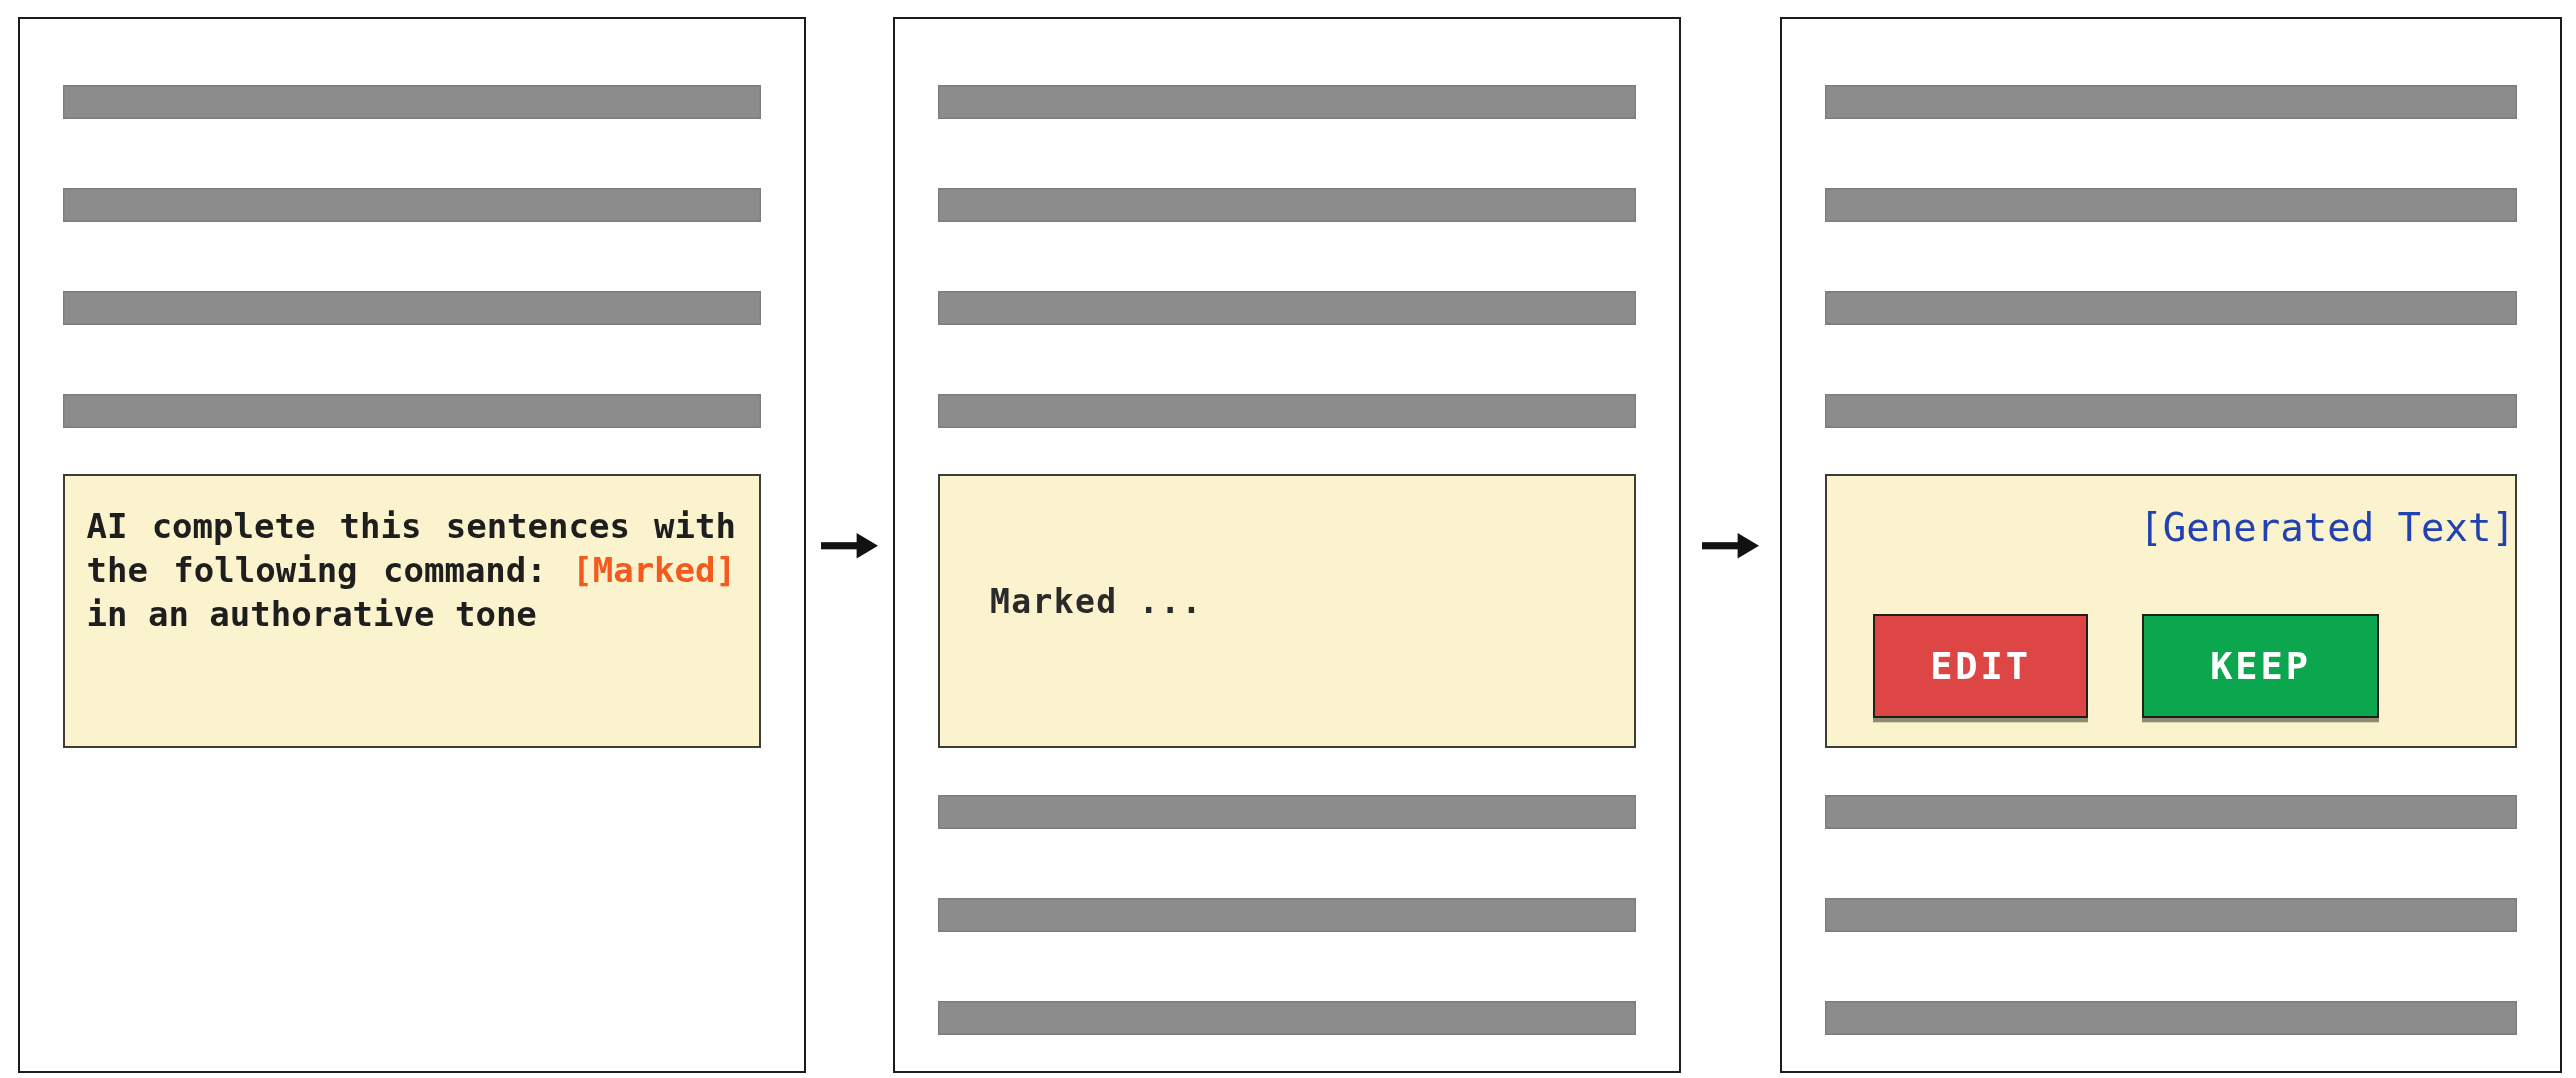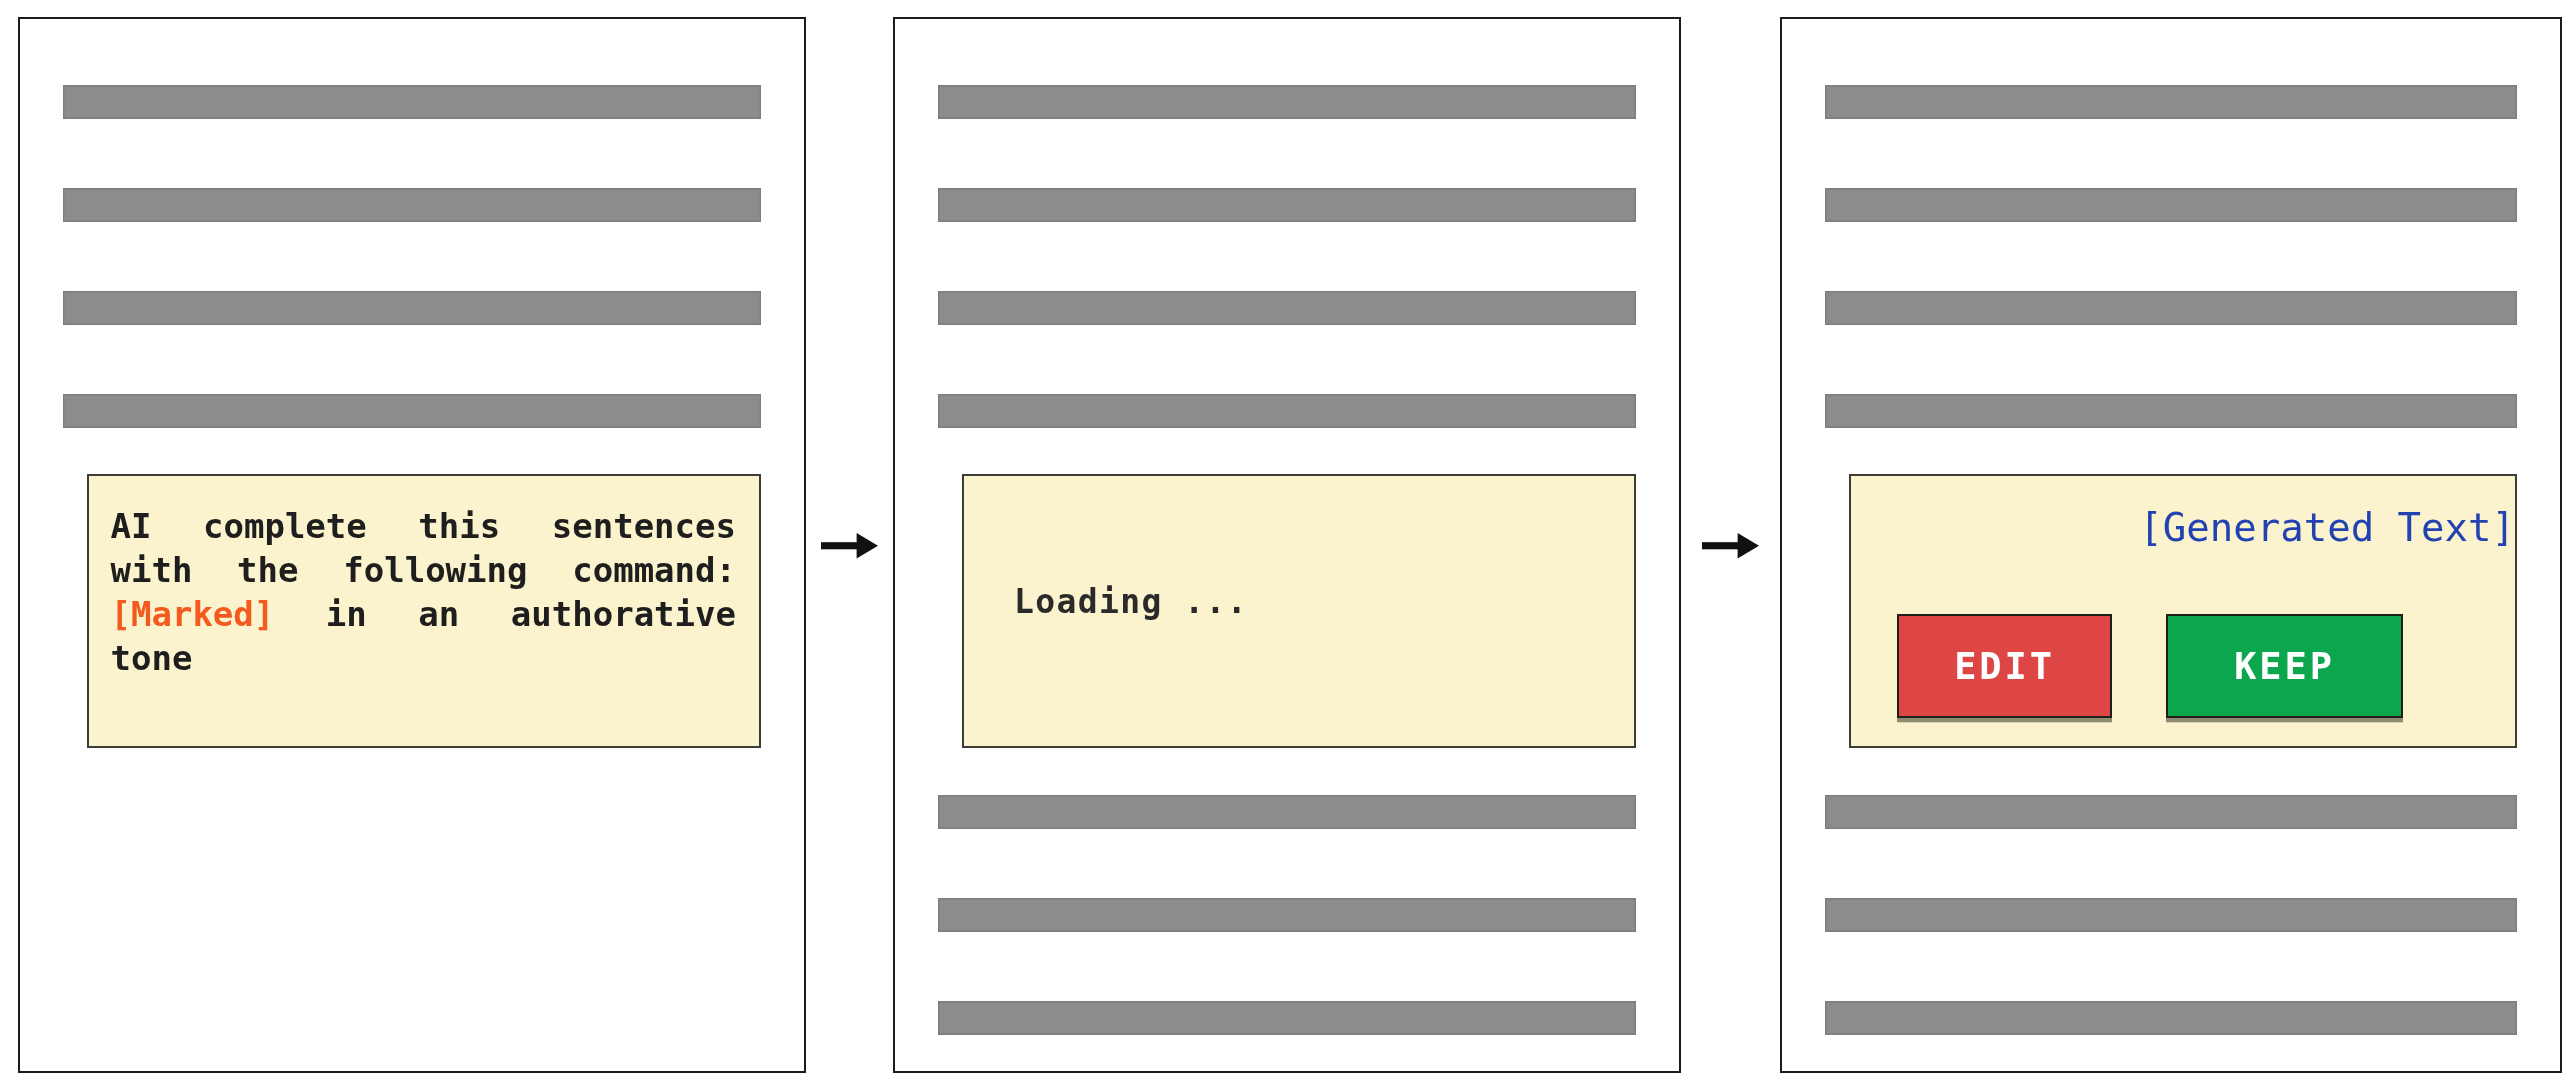--- a/index.html
+++ b/index.html
@@ -32,21 +32,20 @@
     margin-top:69px;
   }
   .bar.first { margin-top:66px; }
 
   
   .hbox {
     margin-top:46px;
     height:274px;
     background:#fbf3cd;
     border:2.1px solid #3e3d35;
-    margin-left:24px;
   }
   .prompt-box { padding:29px 23px 0 21.5px; }
   .prompt-text {
     font-size:34px;
     font-weight:bold;
     line-height:1.29;
     color:#1e1e1e;
     text-align:justify;
   }
   .prompt-text .marked { color:#f4591e; }
@@ -121,21 +120,21 @@
     <polygon points="50,4 80,22 50,40" fill="#111111"></polygon>
   </svg>
 </div>
 
 <section class="panel" id="panel-loading">
   <div class="bar first"></div>
   <div class="bar"></div>
   <div class="bar"></div>
   <div class="bar"></div>
   <div class="hbox loading-box">
-    <span class="loading-text">Loading ...</span>
+    <span class="loading-text">Marked ...</span>
   </div>
   <div class="bar" style="margin-top:47px;"></div>
   <div class="bar"></div>
   <div class="bar"></div>
 </section>
 
 <div class="arrow" id="arrow-2">
   <svg width="57" height="31.5" viewBox="0 0 80 44" aria-hidden="true">
     <rect x="0" y="17" width="56" height="10" fill="#111111"></rect>
     <polygon points="50,4 80,22 50,40" fill="#111111"></polygon>

